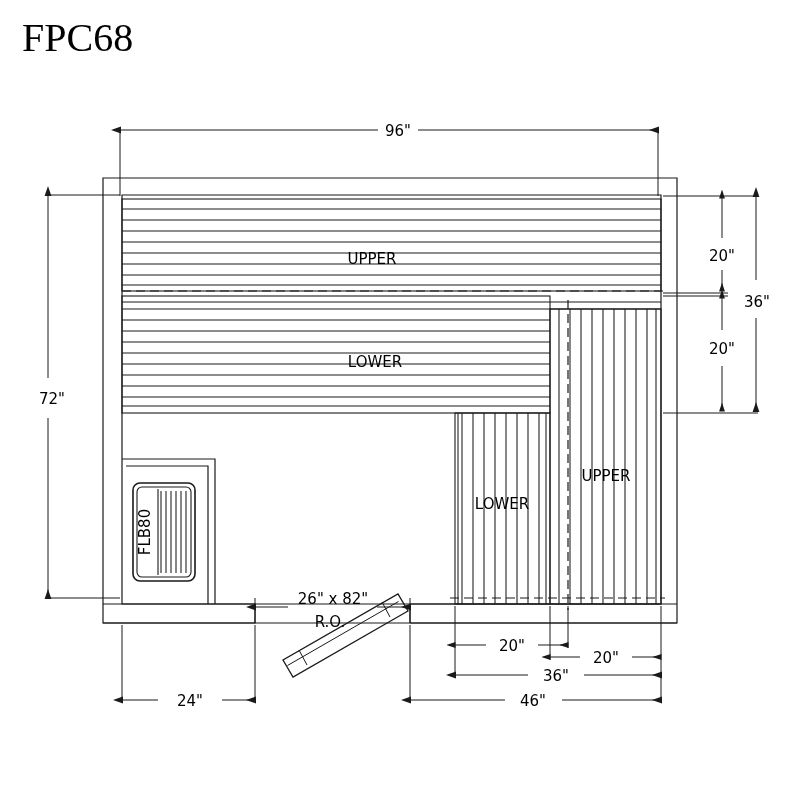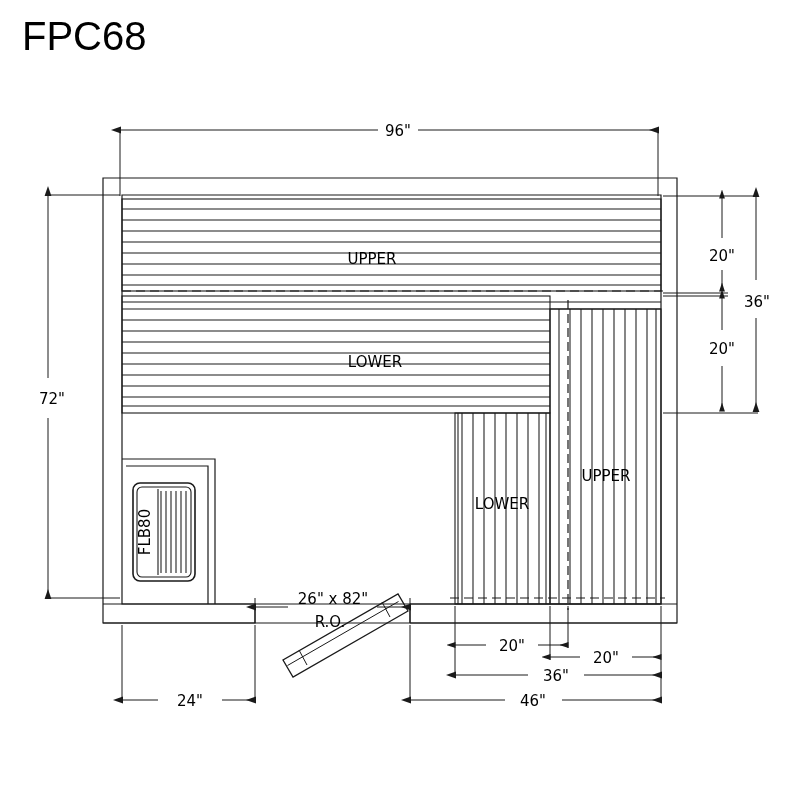--- a/index.html
+++ b/index.html
@@ -24,21 +24,21 @@
     left: 0;
     top: 0;
   }
   .ttl {
     position: absolute;
     left: 22px;
     top: 14px;
     font-size: 40px;
     color: #000000;
     letter-spacing: 0px;
-    font-family: Liberation Sans, sans-serif;
+    font-family: Liberation Serif, serif;
   }
   svg text {
     font-family: "DejaVu Sans", sans-serif;
     fill: #000000;
   }
 </style>
 </head>
 <body>
 
 <div id="stage">

